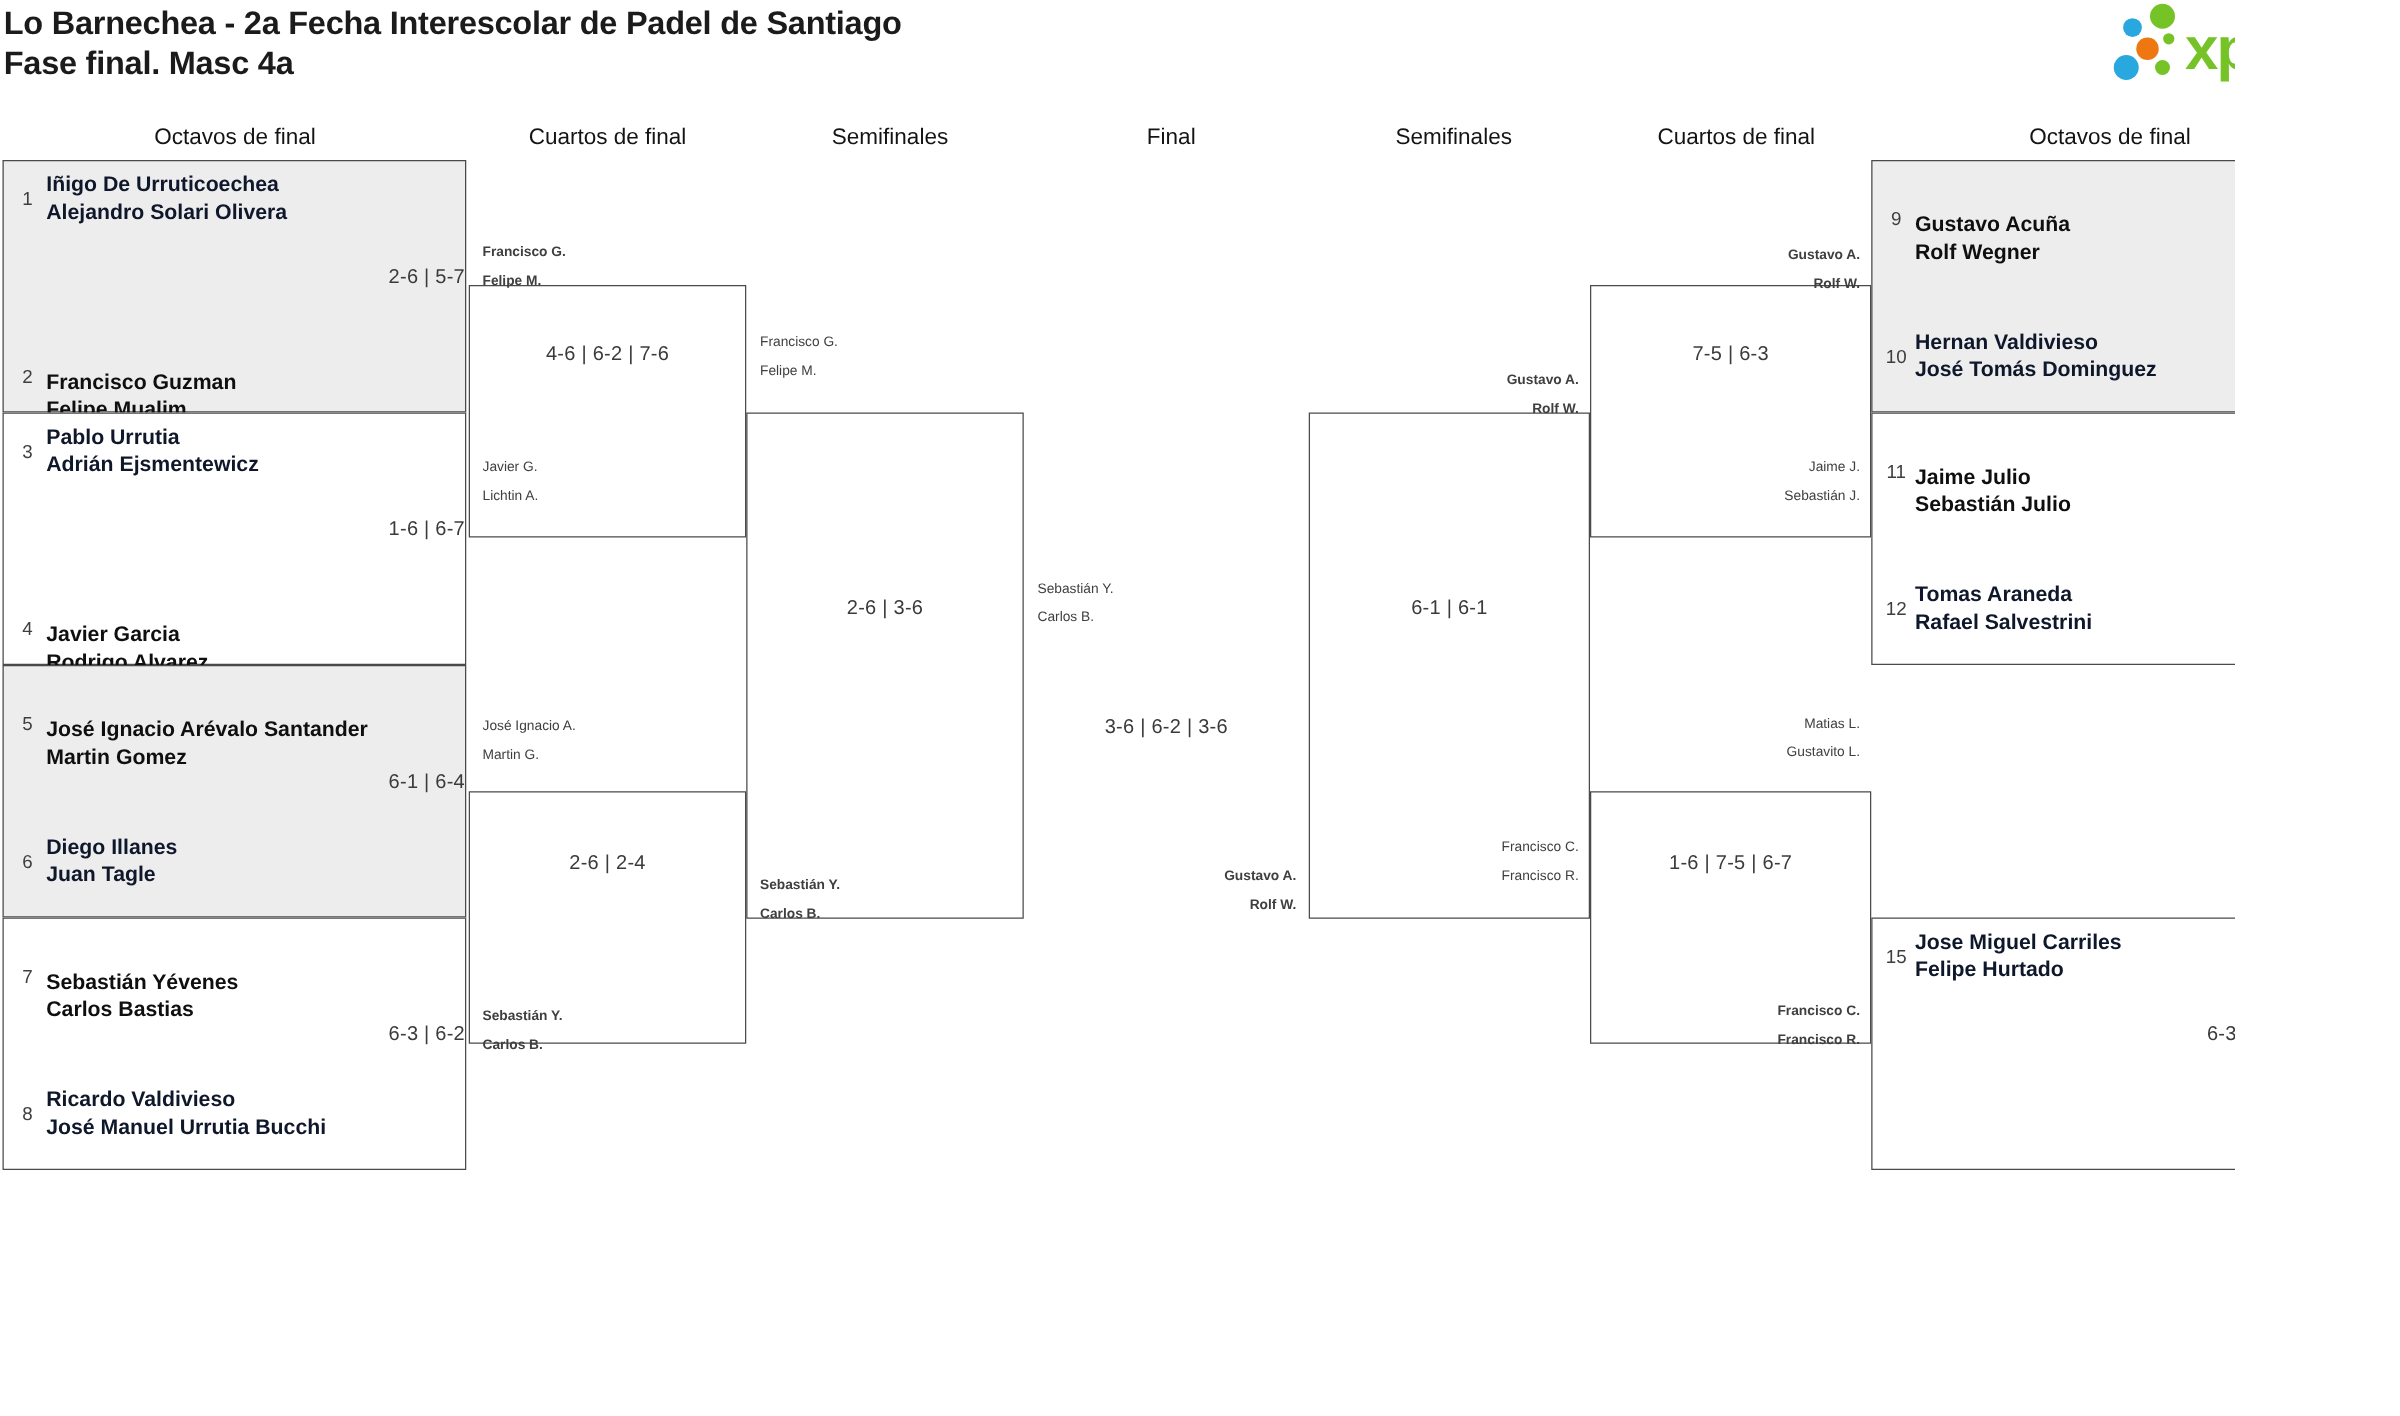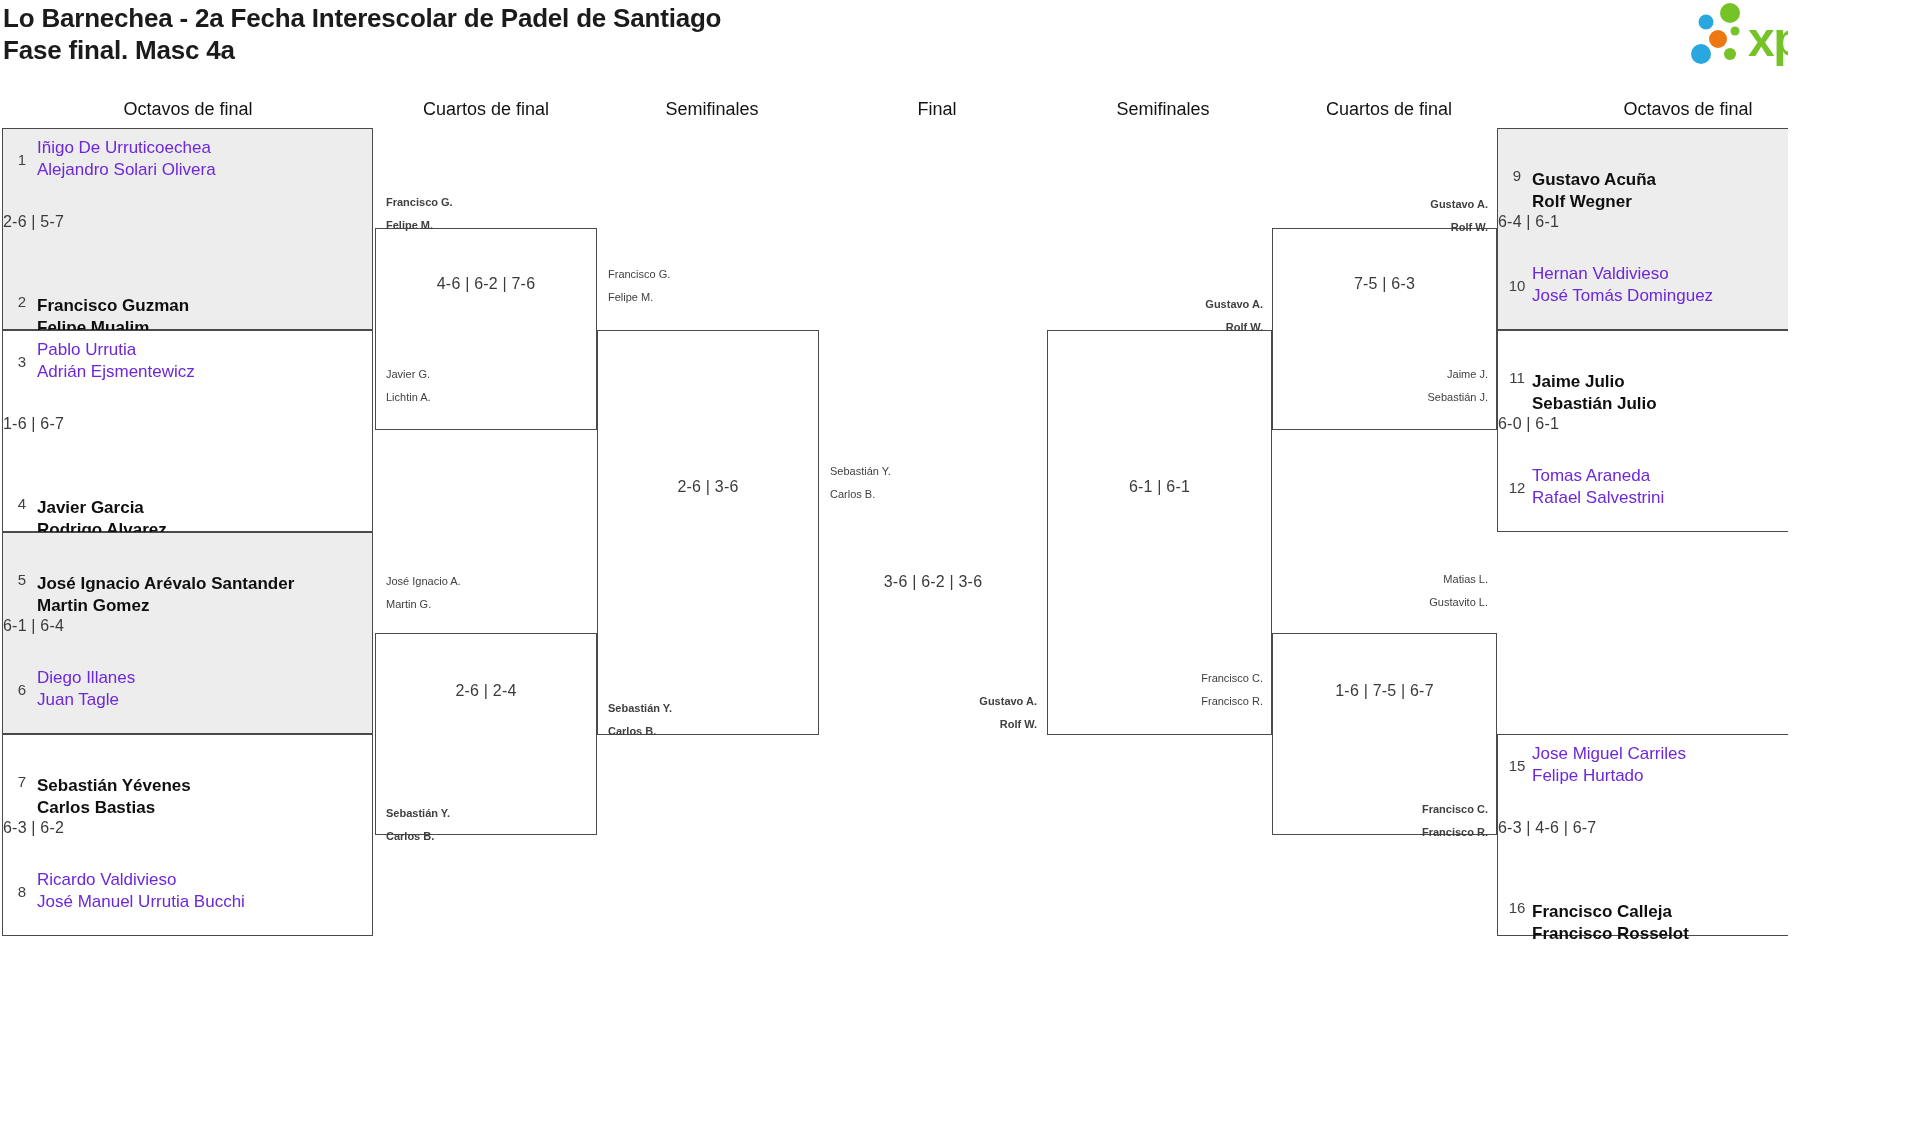--- a/index.html
+++ b/index.html
@@ -18,23 +18,23 @@
              font-size:18px; font-weight:400; color:#141414; white-space:nowrap; }
 
   .box { position:absolute; border:1px solid #4a4a4a; background:#fff; }
   .box.shaded { background:#ededed; }
   .knock { background:transparent; }
 
   .team-row { position:absolute; left:8px; right:6px; display:flex; align-items:center; gap:4px; }
   .row-top { top:8px; }
   .row-bot { top:134px; }
   .seed { flex:none; width:22px; font-size:15px; color:#3f3f3f; text-align:center; }
-  .names { font-size:17px; line-height:22px; color:#6d28d9; }
+  .names { font-size:17px; line-height:22px; color:#0f172a;font-weight:bold; }
   .win { font-weight:700; color:#0f0f0f;margin-top:32px; }
-  .score { position:absolute; top:84px; left:0; right:0; text-align:left;
+  .score { position:absolute; top:84px; left:0; right:0; text-align:right;
            font-size:16px; color:#3b3b3b; letter-spacing:0.2px; }
 
   .pair { position:absolute; font-size:11px; line-height:23px; color:#3f3f3f; white-space:nowrap; }
   .pair.right { text-align:right; }
   .kscore { position:absolute; left:0; right:0; text-align:center; font-size:16px;
             color:#3b3b3b; letter-spacing:0.2px; }
 
   .final-area { position:absolute; }
 </style>
 </head>
@@ -262,22 +262,15 @@
 
   <div class="box" style="left:1497px;top:734px;width:368px;height:202px">
     <div class="team-row row-top">
       <span class="seed">15</span>
       <div class="names">
         <div>Jose Miguel Carriles</div>
         <div>Felipe Hurtado</div>
       </div>
     </div>
     <div class="score">6-3 | 4-6 | 6-7</div>
-    <div class="team-row row-bot">
-      <span class="seed">16</span>
-      <div class="names win">
-        <div>Francisco Calleja</div>
-        <div>Francisco Rosselot</div>
-      </div>
-    </div>
   </div>
 
 </div>
 
 </body></html>

